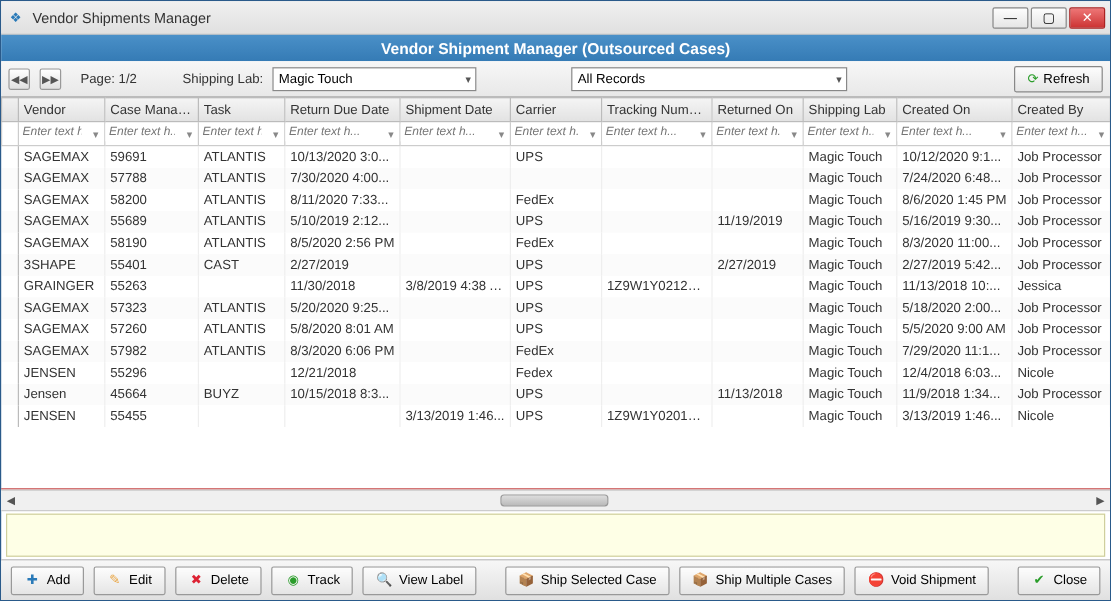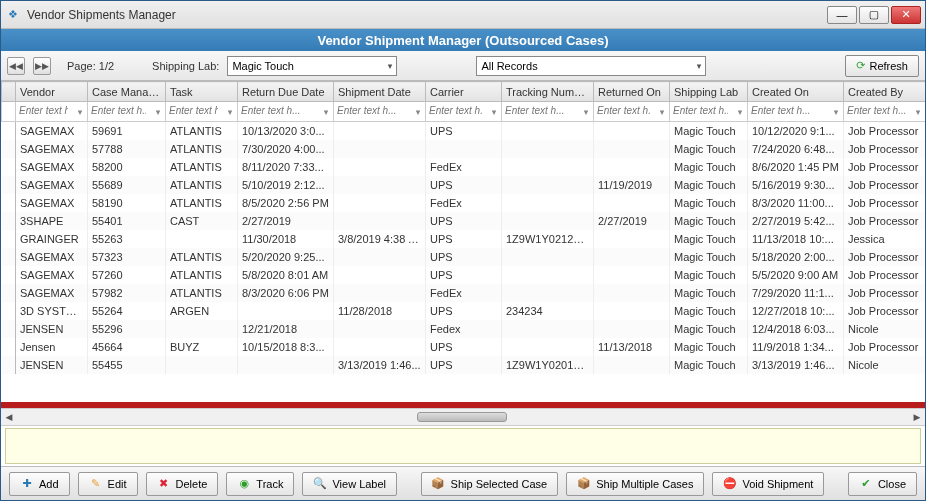--- a/index.html
+++ b/index.html
@@ -15,21 +15,21 @@
 
 .header-band { height: 22px; background: linear-gradient(#4a90c8,#357bb5); color:#fff; display:flex; align-items:center; justify-content:center; font-weight:bold; font-size:13px;}
 
 .toolbar-top { height: 30px; background: linear-gradient(#f7f7f7,#e8e8e8); border-bottom:1px solid #bbb; display:flex; align-items:center; padding: 0 6px; gap: 8px; }
 .nav-btn { width:18px; height:18px; border:1px solid #999; background:linear-gradient(#fff,#e0e0e0); border-radius:2px; cursor:pointer; display:flex;align-items:center;justify-content:center; font-size:9px; color:#555;}
 .toolbar-top label { font-size:11px; color:#333; }
 .combo { height:20px; border:1px solid #888; background:#fff; padding: 0 4px; display:flex; align-items:center; min-width:120px; position:relative; cursor:pointer;}
 .combo::after { content:"▾"; position:absolute; right:4px; font-size:9px; color:#555;}
 .refresh-btn { margin-left:auto; height:22px; padding:0 10px; border:1px solid #888; background:linear-gradient(#fdfdfd,#e5e5e5); border-radius:2px; display:flex;align-items:center;gap:4px;cursor:pointer;}
 
-.grid { flex:1; overflow:auto; position:relative; border-bottom:6px solid #b91c1c;}
+.grid { flex:1; overflow:auto; position:relative; border-bottom:1px solid #b91c1c;}
 table { border-collapse: collapse; width: 100%; table-layout: fixed; }
 th { background: linear-gradient(#f4f4f4,#e2e2e2); border:1px solid #bbb; font-weight:normal; font-size:11px; text-align:left; padding:3px 4px; color:#333; height:20px; overflow:hidden; white-space:nowrap; text-overflow:ellipsis;}
 .filter-row td { border:1px solid #ccc; padding:0; background:#fff; height:20px;}
 .filter-row input { border:none; width:calc(100% - 16px); padding:2px 3px; font-size:10px; color:#999; font-style:italic;}
 .filter-icon { float:right; width:14px; height:18px; display:inline-flex; align-items:center; justify-content:center; color:#888; font-size:9px;}
 tbody tr { height:18px; }
 tbody td { border-right:1px solid #eee; padding:1px 4px; font-size:11px; color:#333; white-space:nowrap; overflow:hidden; text-overflow:ellipsis;}
 tbody tr.sel td { background:#1e6fd6; color:#fff; }
 tbody tr:not(.sel):nth-child(odd) td { background:#fff;}
 tbody tr:not(.sel):nth-child(even) td { background:#fbfbfb;}
@@ -266,34 +266,20 @@
             <td></td>
             <td>FedEx</td>
             <td></td>
             <td></td>
             <td>Magic Touch</td>
             <td>7/29/2020 11:1...</td>
             <td>Job Processor</td>
           </tr>
           <tr>
             <td class="row-indicator"></td>
-            <td>3D SYSTEMS</td>
-            <td>55264</td>
-            <td>ARGEN</td>
-            <td></td>
-            <td>11/28/2018</td>
-            <td>UPS</td>
-            <td>234234</td>
-            <td></td>
-            <td>Magic Touch</td>
-            <td>12/27/2018 10:...</td>
-            <td>Job Processor</td>
-          </tr>
-          <tr>
-            <td class="row-indicator"></td>
             <td>JENSEN</td>
             <td>55296</td>
             <td></td>
             <td>12/21/2018</td>
             <td></td>
             <td>Fedex</td>
             <td></td>
             <td></td>
             <td>Magic Touch</td>
             <td>12/4/2018 6:03...</td>

